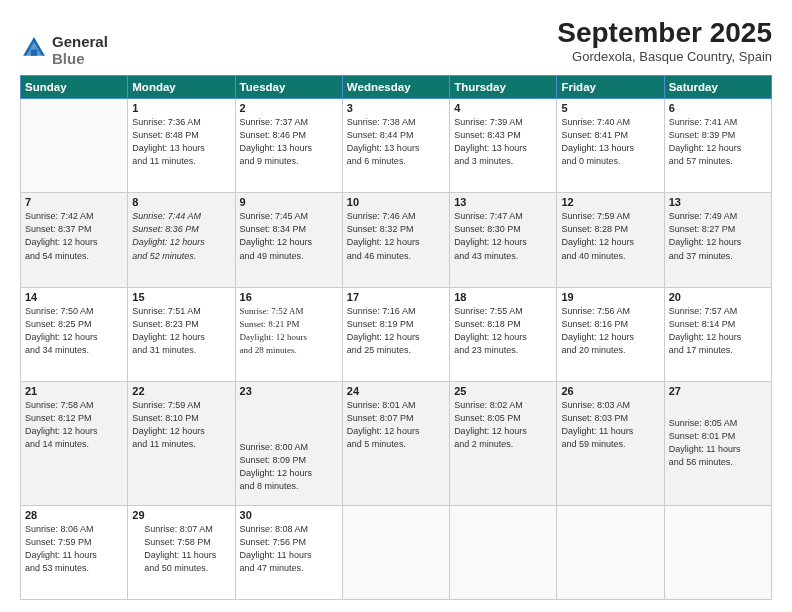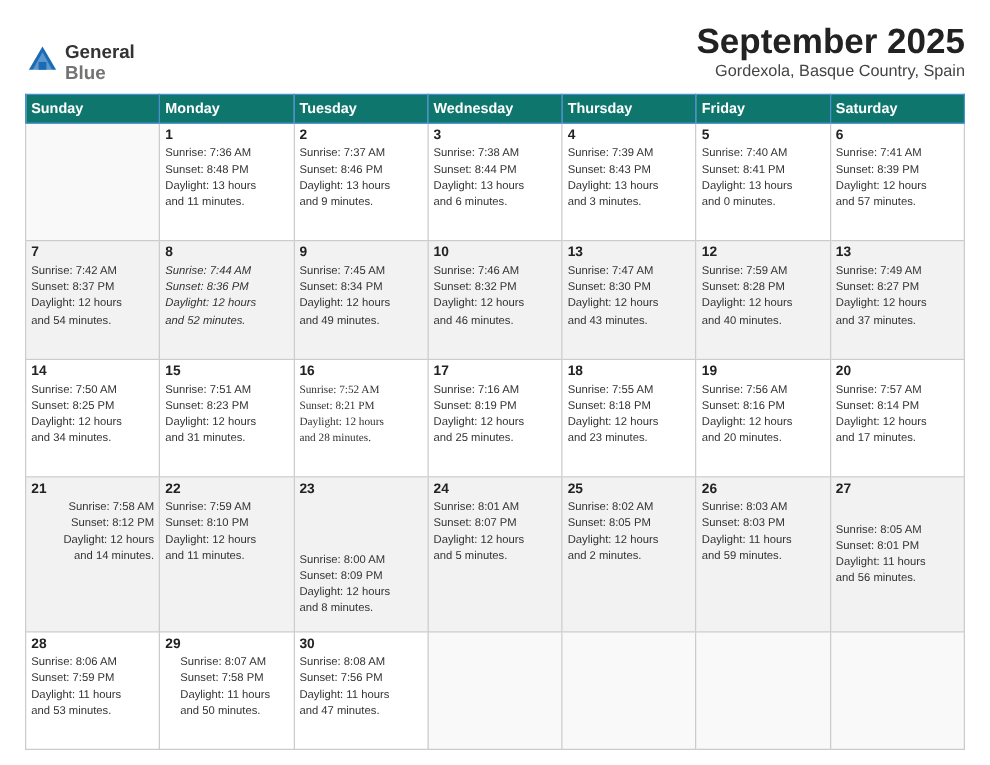--- a/index.html
+++ b/index.html
@@ -284,21 +284,21 @@
             <span class="day-num">20</span>
             <div class="day-detail" style="white-space: pre-line;">Sunrise: 7:57 AM
 Sunset: 8:14 PM
 Daylight: 12 hours
 and 17 minutes.</div>
           </td>
         </tr>
         <tr class="row-shaded">
           <td>
             <span class="day-num">21</span>
-            <div class="day-detail" style="white-space: pre-line; text-align: right;">Sunrise: 7:58 AM
+            <div class="day-detail" style="white-space: pre-line;">Sunrise: 7:58 AM
 Sunset: 8:12 PM
 Daylight: 12 hours
 and 14 minutes.</div>
           </td>
           <td>
             <span class="day-num">22</span>
             <div class="day-detail" style="white-space: pre-line;">Sunrise: 7:59 AM
 Sunset: 8:10 PM
 Daylight: 12 hours
 and 11 minutes.</div>

